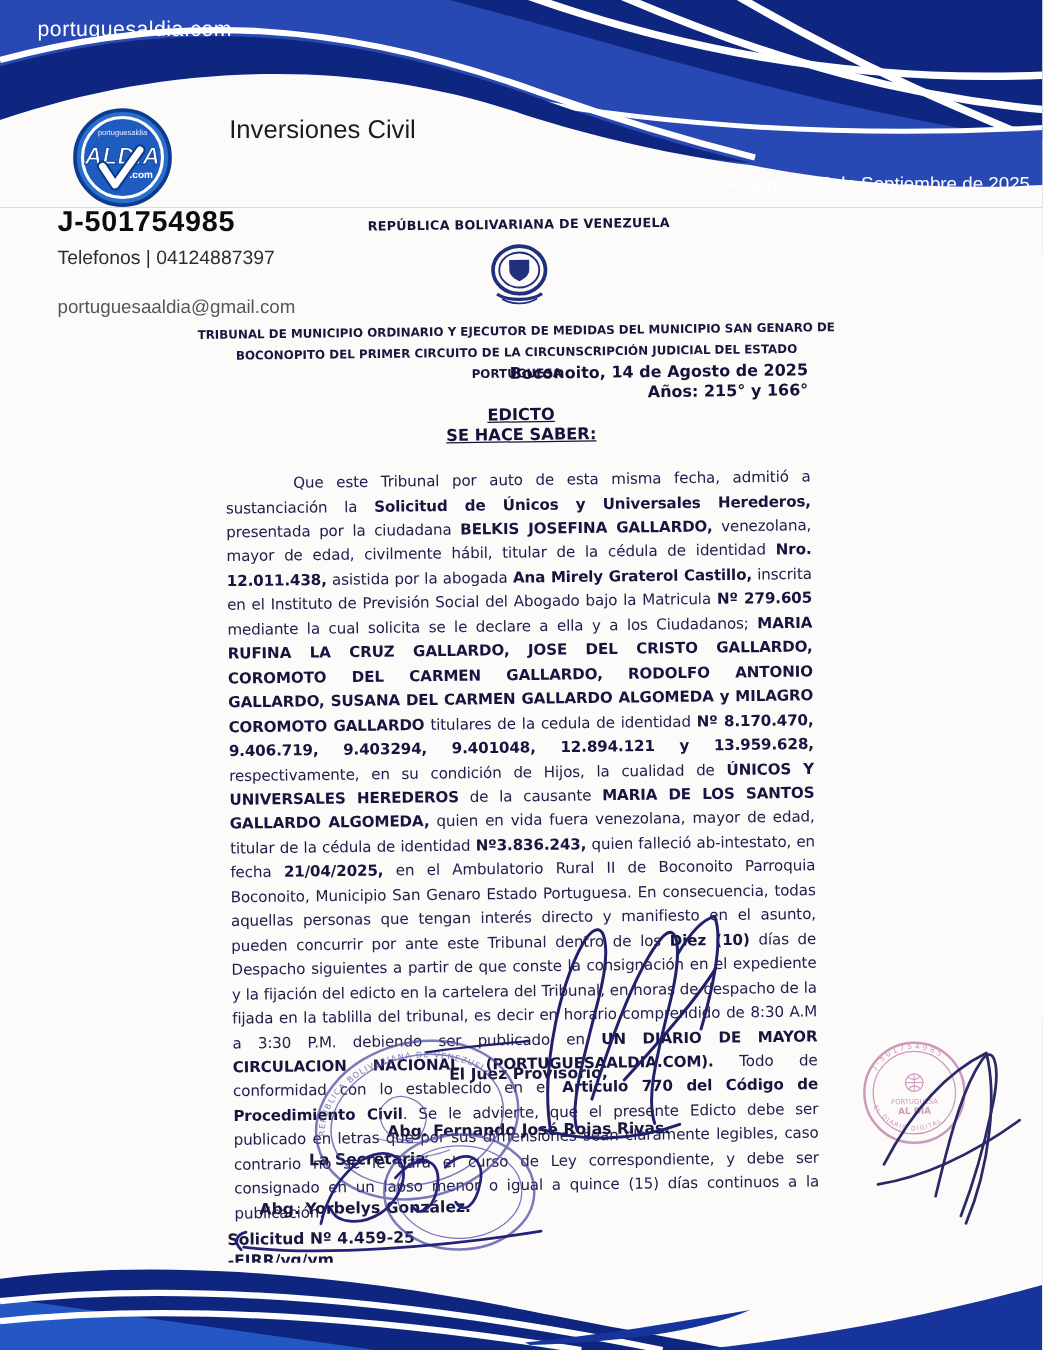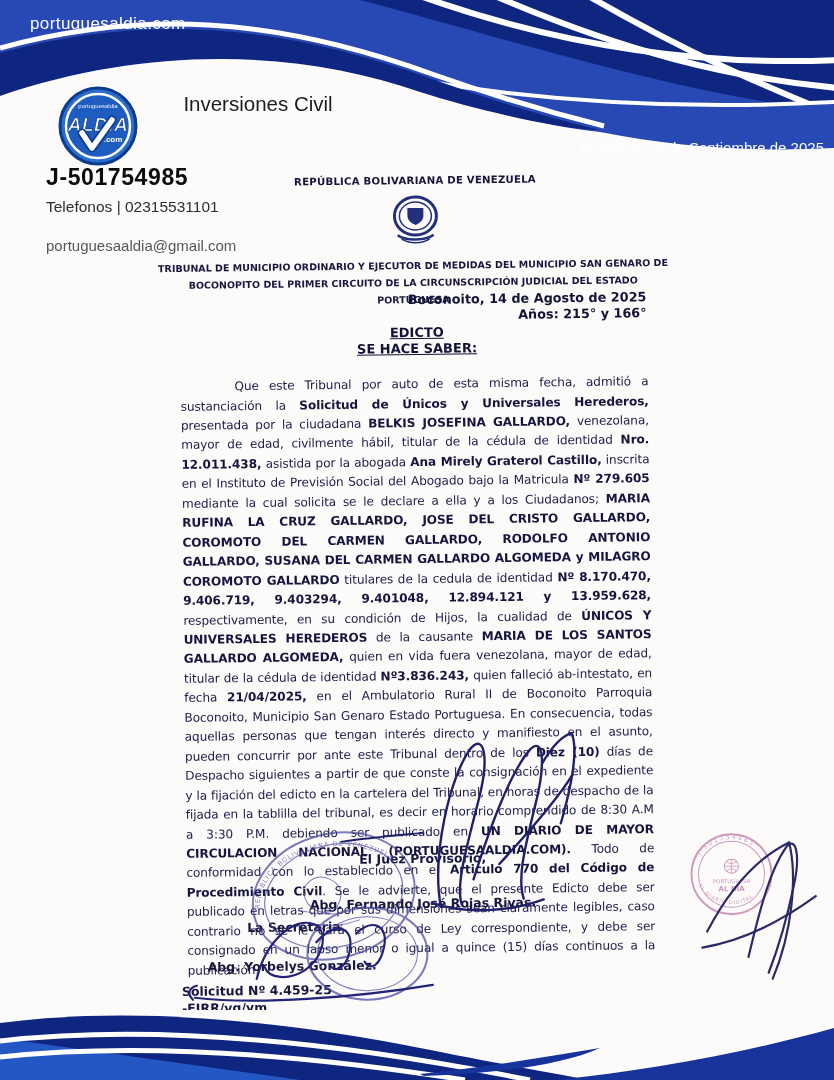--- a/index.html
+++ b/index.html
@@ -76,21 +76,21 @@
   </div>
 
   <div class="brand">
     <div>Inversiones Civil</div>
   </div>
 
   <div class="date-band">Acarigua, 25 de Septiembre de 2025</div>
 
   <div class="pub">
     <div class="rif">J-501754985</div>
-    <div class="ph">Telefonos | 02315531101</div>
+    <div class="ph">Telefonos | 04124887397</div>
     <div class="em">portuguesaaldia@gmail.com</div>
   </div>
 
   <div class="scan">
 
     <div class="republic">REPÚBLICA BOLIVARIANA DE VENEZUELA</div>
 
     <svg class="emblem" width="64" height="58" viewBox="0 0 64 58">
       <ellipse cx="32" cy="25" rx="21" ry="19" fill="none" stroke="#22307c" stroke-width="3"></ellipse>
       <ellipse cx="32" cy="25" rx="16" ry="14" fill="none" stroke="#22307c" stroke-width="1.5"></ellipse>

